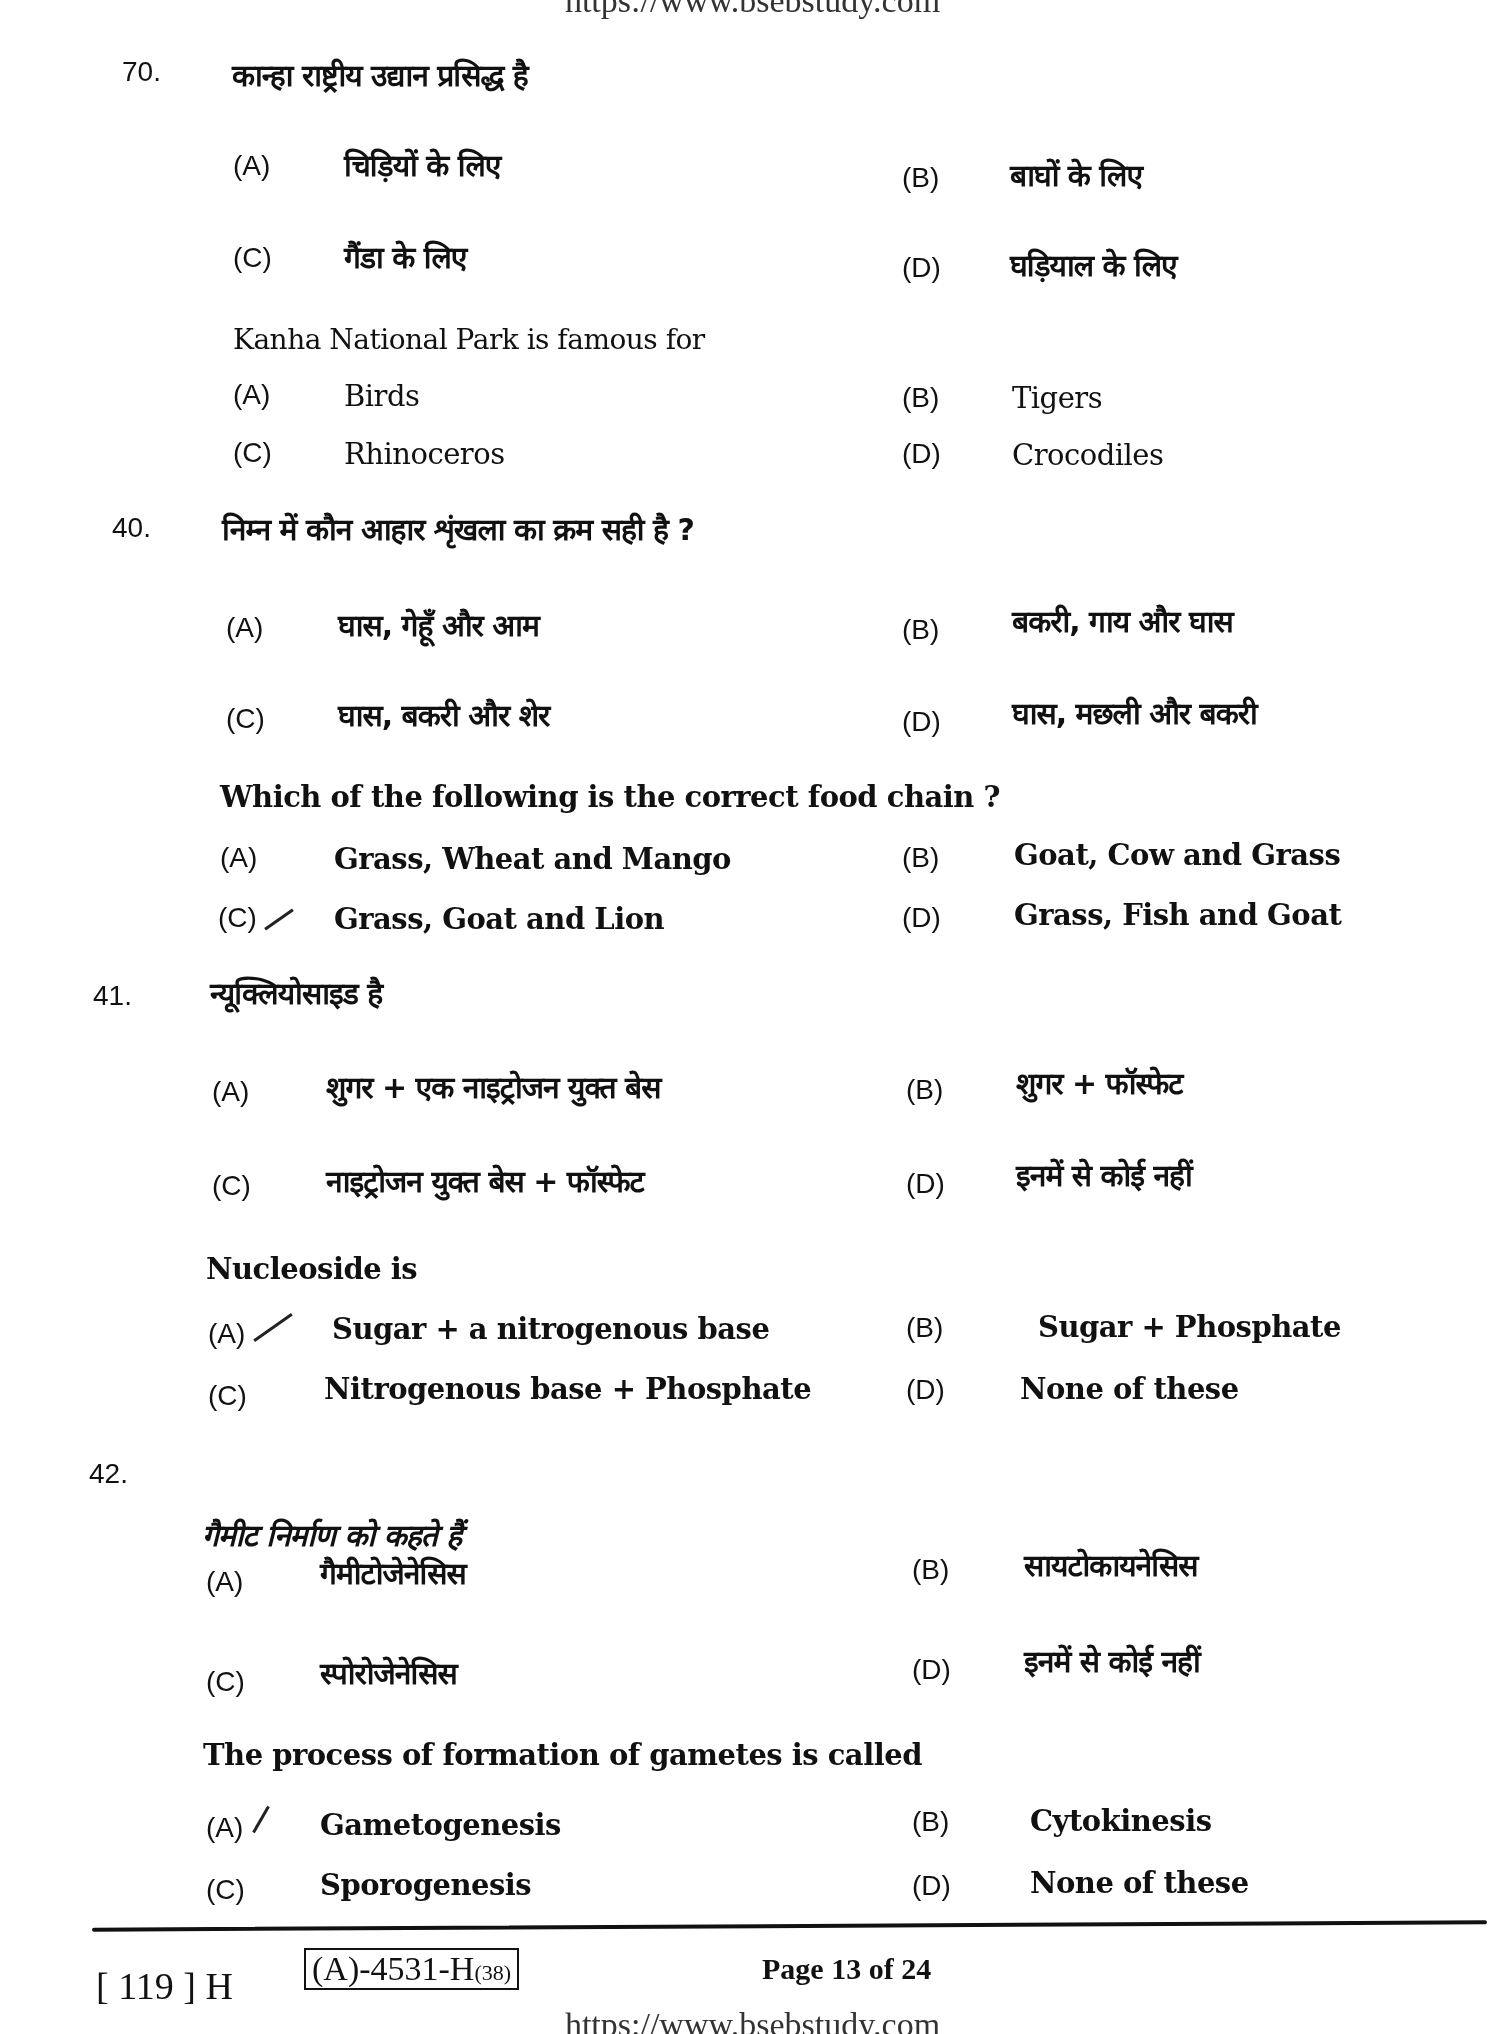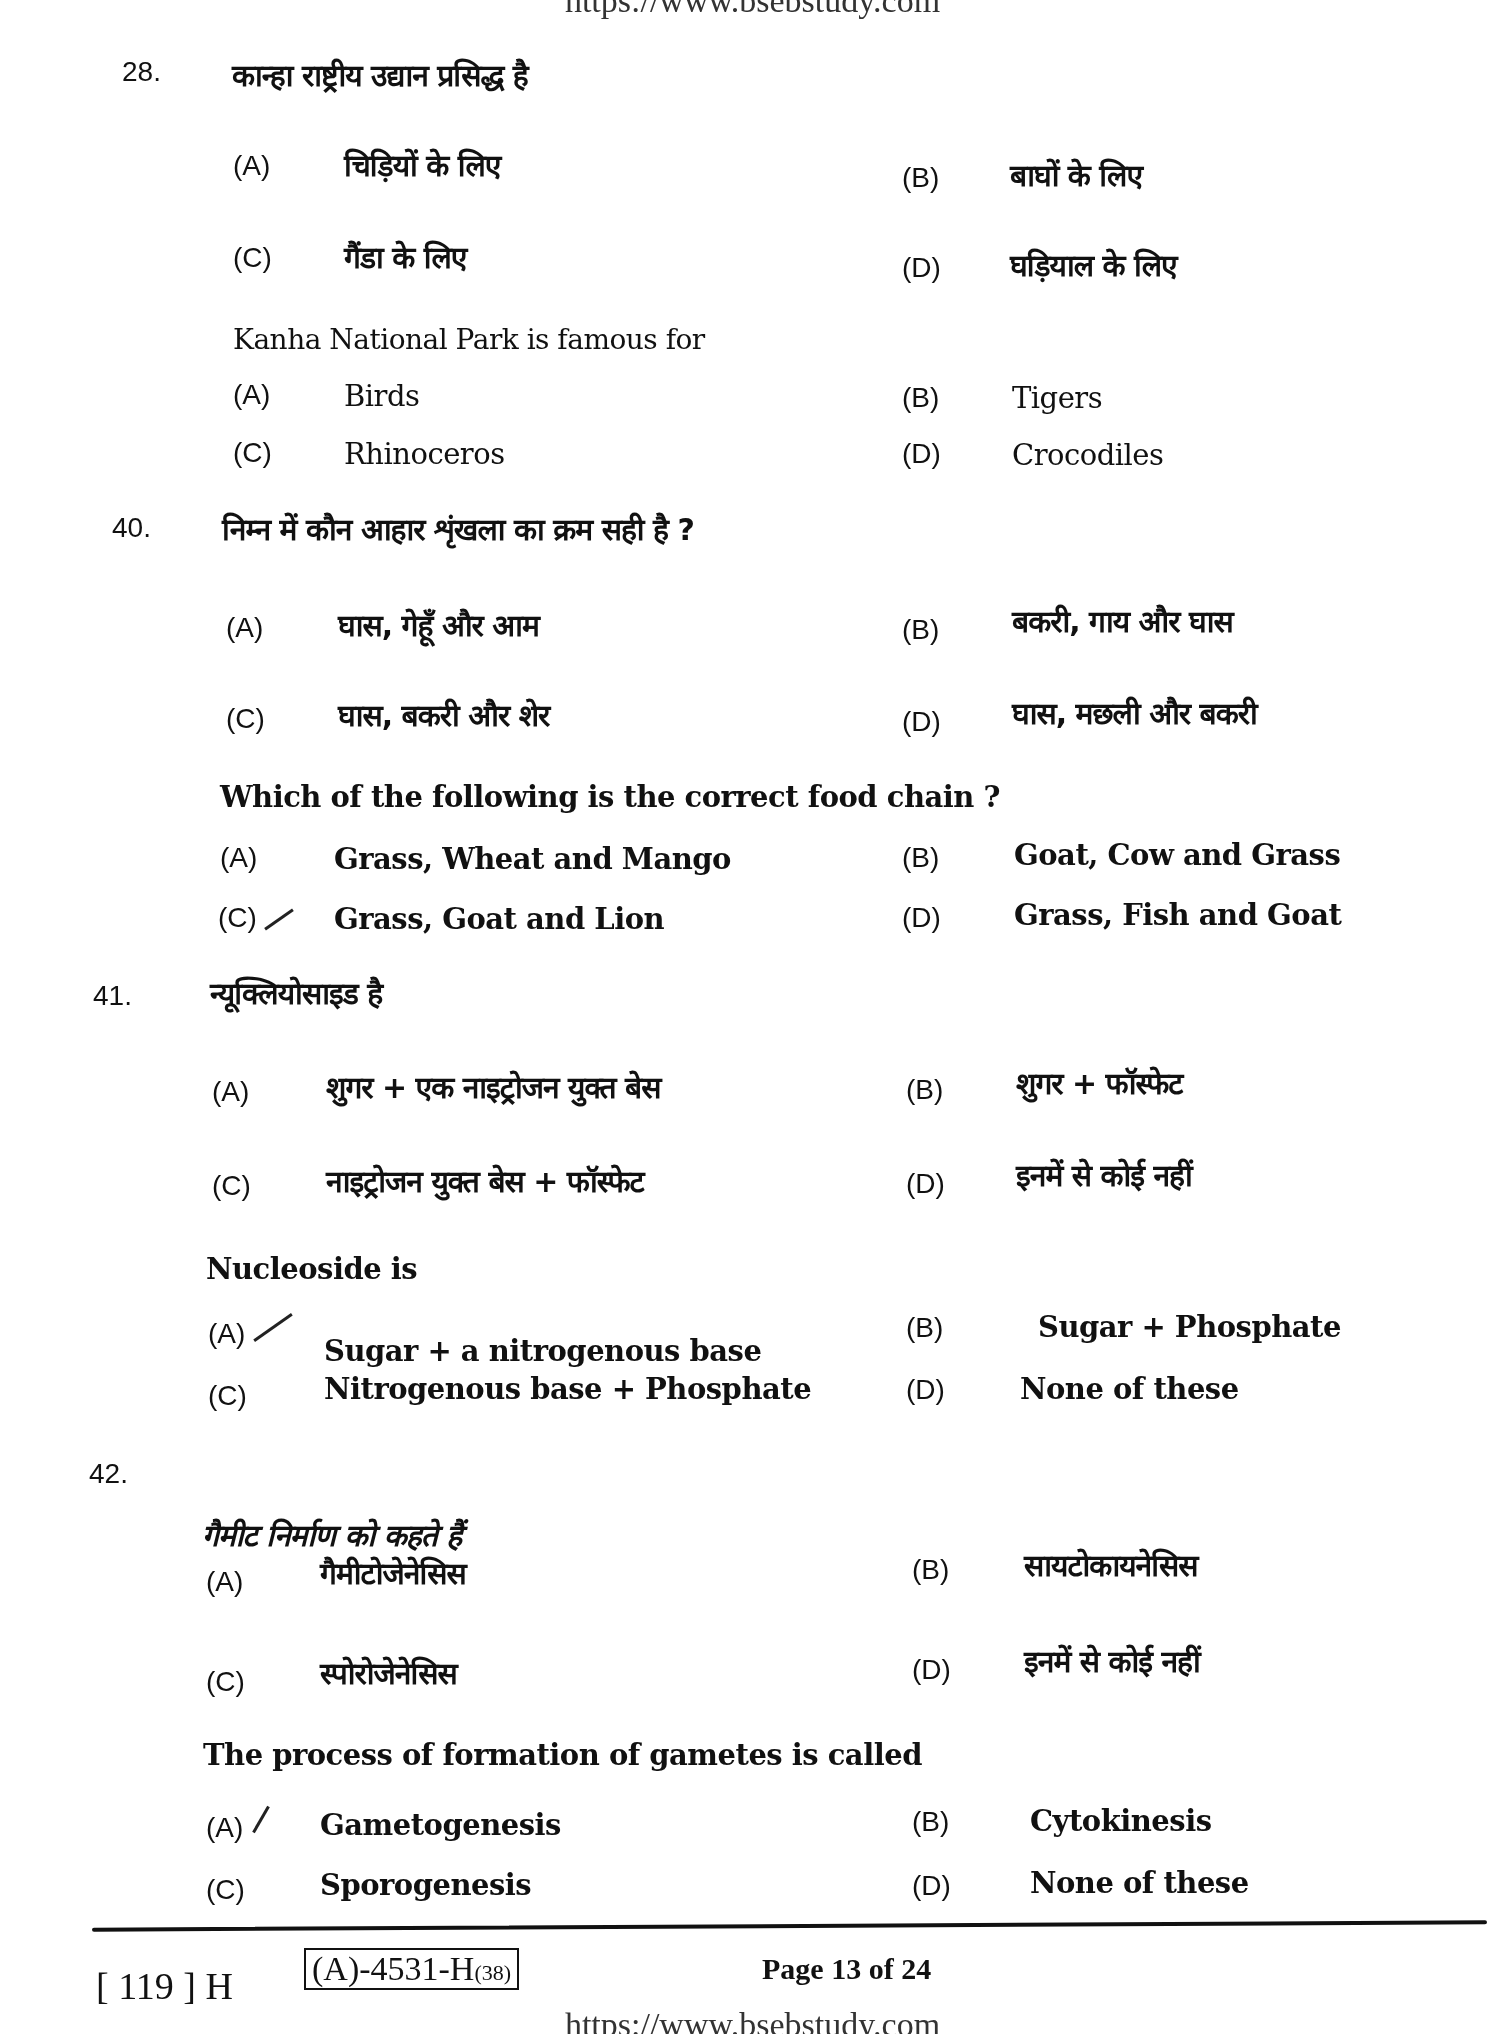--- a/index.html
+++ b/index.html
@@ -17,21 +17,21 @@
   .codebox{border:2.5px solid #111;padding:0 6px;font-family:"Liberation Serif",serif;font-size:34px;}
   .codebox small{font-size:22px;}
   .page{font-family:"Liberation Serif",serif;font-size:30px;font-weight:bold;}
 </style>
 </head>
 <body>
 
 <div class="abs url" style="top:-18px;">https://www.bsebstudy.com</div>
 
 <div>
-  <div class="abs qnum" style="left:122px;top:56px;">28.</div>
+  <div class="abs qnum" style="left:122px;top:56px;">70.</div>
   <div class="abs hi" style="left:232px;top:54px;">कान्हा राष्ट्रीय उद्यान प्रसिद्ध है</div>
 
   <div class="abs lbl" style="left:233px;top:150px;">(A)</div>
   <div class="abs hi" style="left:344px;top:144px;">चिड़ियों के लिए</div>
   <div class="abs lbl" style="left:902px;top:162px;">(B)</div>
   <div class="abs hi" style="left:1010px;top:154px;">बाघों के लिए</div>
   <div class="abs lbl" style="left:233px;top:242px;">(C)</div>
   <div class="abs hi" style="left:344px;top:236px;">गैंडा के लिए</div>
   <div class="abs lbl" style="left:902px;top:252px;">(D)</div>
   <div class="abs hi" style="left:1010px;top:244px;">घड़ियाल के लिए</div>
@@ -81,21 +81,21 @@
   <div class="abs lbl" style="left:906px;top:1074px;">(B)</div>
   <div class="abs hi" style="left:1016px;top:1062px;">शुगर + फॉस्फेट</div>
   <div class="abs lbl" style="left:212px;top:1170px;">(C)</div>
   <div class="abs hi" style="left:326px;top:1160px;">नाइट्रोजन युक्त बेस + फॉस्फेट</div>
   <div class="abs lbl" style="left:906px;top:1168px;">(D)</div>
   <div class="abs hi" style="left:1016px;top:1154px;">इनमें से कोई नहीं</div>
 
   <div class="abs en" style="left:206px;top:1252px;">Nucleoside is</div>
   <div class="abs lbl" style="left:208px;top:1318px;">(A)</div>
   <span class="tick" style="left:250px;top:1326px;width:46px;"></span>
-  <div class="abs en" style="left:324px;top:1312px;margin-top:22px;">Sugar + a nitrogenous base</div>
+  <div class="abs en" style="left:332px;top:1312px;">Sugar + a nitrogenous base</div>
   <div class="abs lbl" style="left:906px;top:1312px;">(B)</div>
   <div class="abs en" style="left:1020px;top:1310px;margin-left:18px;">Sugar + Phosphate</div>
   <div class="abs lbl" style="left:208px;top:1380px;">(C)</div>
   <div class="abs en" style="left:324px;top:1372px;">Nitrogenous base + Phosphate</div>
   <div class="abs lbl" style="left:906px;top:1374px;">(D)</div>
   <div class="abs en" style="left:1020px;top:1372px;">None of these</div>
 </div>
 
 <div>
   <div class="abs qnum" style="left:89px;top:1458px;">42.</div>

